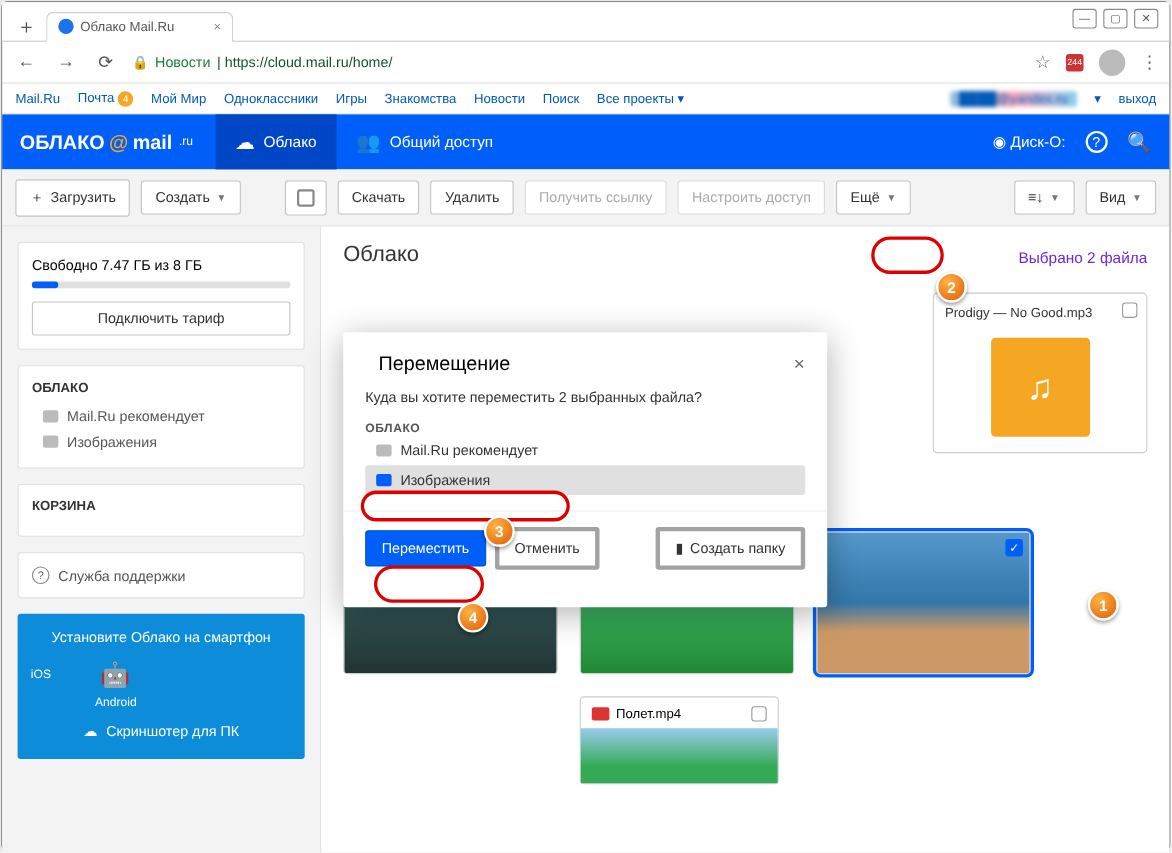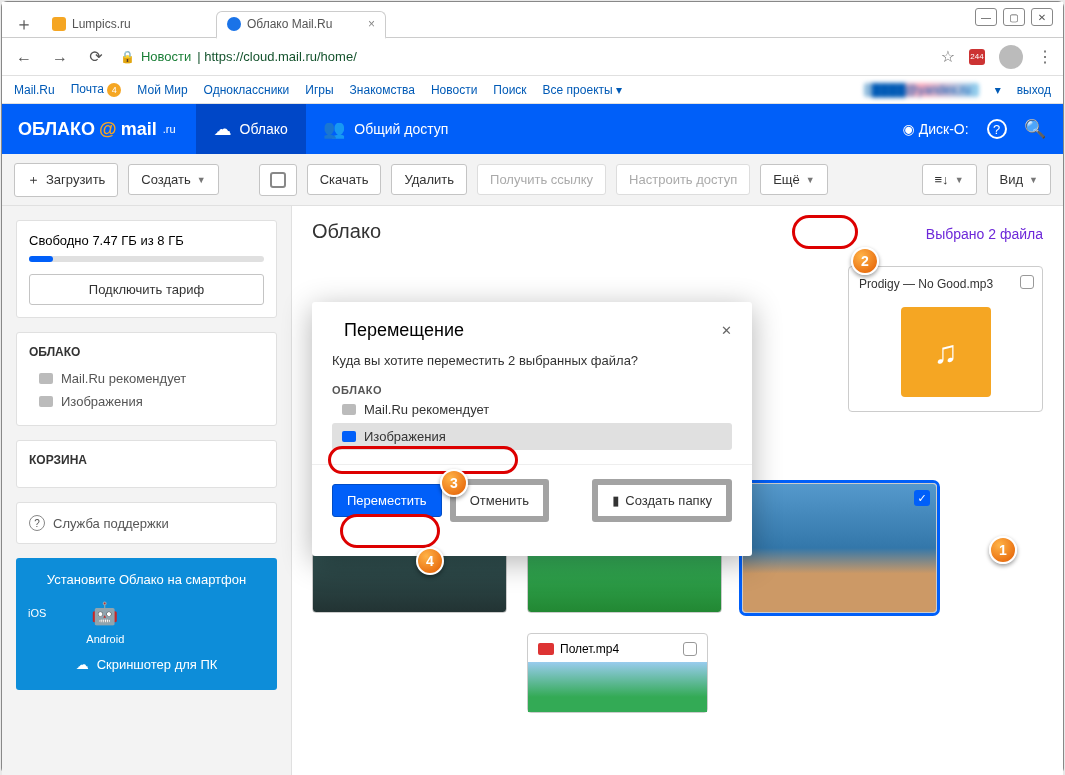--- a/index.html
+++ b/index.html
@@ -92,44 +92,40 @@
   
   .dialog { position: absolute; left: 310px; top: 300px; width: 440px; background: #fff; box-shadow: 0 6px 30px rgba(0,0,0,0.3); border-radius: 3px; z-index: 50; }
   .dialog-title { font-size: 18px; padding: 18px 20px 12px; display: flex; justify-content: space-between; align-items: center; margin-left: 12px; }
   .dialog-body { padding: 0 20px 14px; font-size: 13px; color: #333; }
   .dialog-section { margin-top: 16px; font-size: 11px; font-weight: bold; color: #555; letter-spacing: 0.5px; }
   .tree-item { display: flex; align-items: center; gap: 8px; padding: 6px 0 6px 10px; font-size: 13px; color: #333; }
   .tree-item.selected { background: #e0e0e0; border-radius: 3px; }
   .folder-ico-blue { width: 14px; height: 11px; background: #005ff9; border-radius: 2px; display: inline-block; }
   .dialog-footer { display: flex; align-items: center; gap: 8px; padding: 14px 20px 34px; border-top: 1px solid #eee; }
   .btn-primary { background: #005ff9; color: #fff; border: 1px solid #004dc7; padding: 8px 14px; border-radius: 3px; font-size: 13px; }
-  .btn-secondary { background: #fff; color: #333; border: 6px solid #a3a3a3; padding: 8px 14px; border-radius: 3px; font-size: 13px; }
+  .btn-secondary { background: #fff; color: #333; border: 4px solid #a3a3a3; padding: 8px 14px; border-radius: 3px; font-size: 13px; }
   .dialog-footer .spacer { flex: 1; }
   
   .callout { position: absolute; width: 28px; height: 28px; border-radius: 50%; background: radial-gradient(circle at 35% 30%, #ffb347, #e25a00); border: 2px solid #fff; box-shadow: 0 2px 4px rgba(0,0,0,0.4); color: #fff; font-weight: bold; display: flex; align-items: center; justify-content: center; font-size: 14px; z-index: 100; }
   .ring { position: absolute; border: 3px solid #d00; border-radius: 8px; z-index: 60; pointer-events: none; }
   .ring.oval { border-radius: 18px; }
 </style>
 </head>
 <body>
 
 <div class="window">
 
   <div class="win-controls">
     <div class="win-btn">—</div>
     <div class="win-btn">▢</div>
     <div class="win-btn">✕</div>
   </div>
 
   <div class="tab-strip">
     <div class="tab-plus">＋</div>
-    <div class="tab">
-      <span class="favicon"></span>
-      <span class="label">Lumpics.ru</span>
-    </div>
     <div class="tab active">
       <span class="favicon"></span>
       <span class="label">Облако Mail.Ru</span>
       <span class="close">×</span>
     </div>
   </div>
 
   <div class="addr-row">
     <div class="nav-btn">←</div>
     <div class="nav-btn">→</div>

